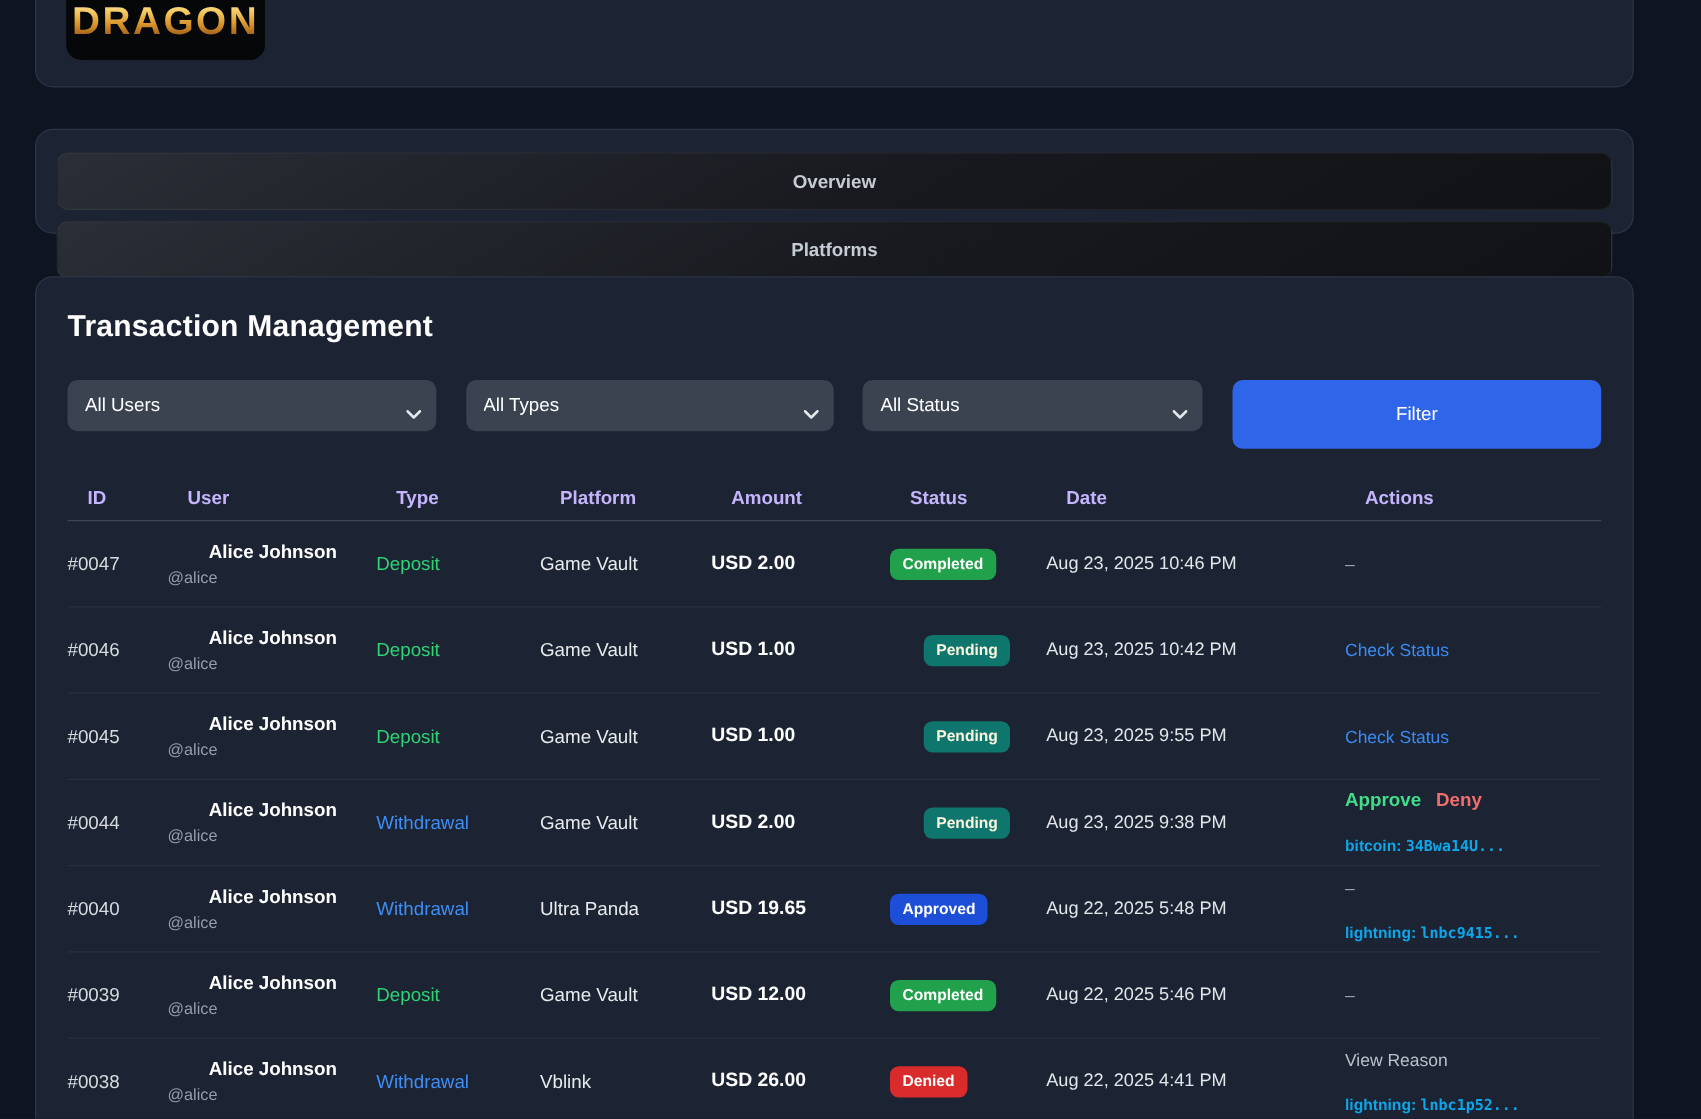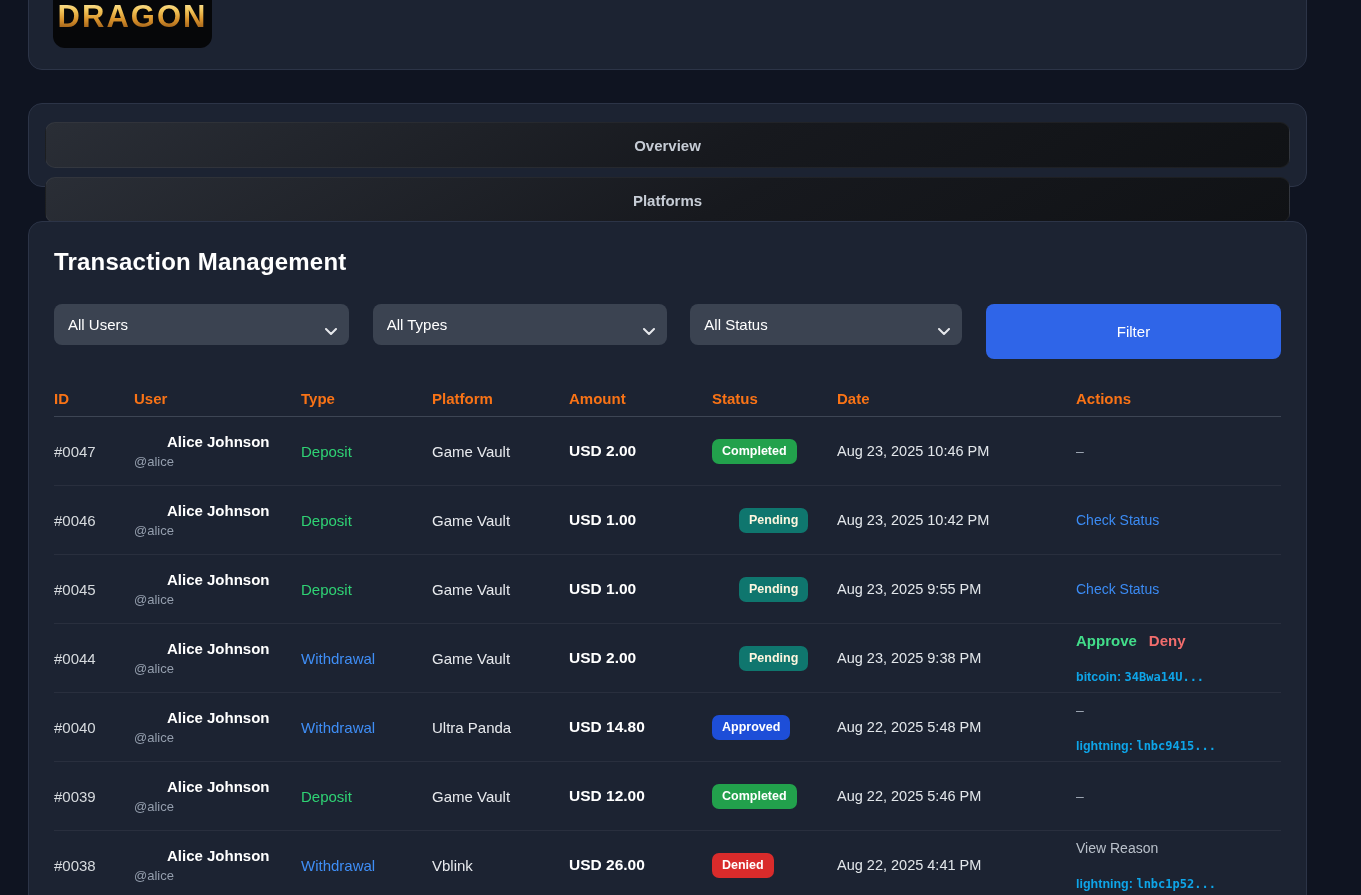--- a/index.html
+++ b/index.html
@@ -87,21 +87,21 @@
   .ttable { margin-top:21px; }
   .tgrid {
     display:grid;
     grid-template-columns:80px 167px 131px 137px 143px 125px 239px 1fr;
     align-items:center;
   }
   .thead {
     height:37px;
     border-bottom:1px solid #3d4554;
   }
-  .thead .hcell { color:#f97316; font-size:15px; font-weight:700; }
+  .thead .hcell { color:#c4b5fd; font-size:15px; font-weight:700;margin-left:16px; }
   .trow {
     height:69px;
     border-bottom:1px solid rgba(255,255,255,0.06);
   }
   .c-id { color:#d6dade; font-size:15px; }
   .uname { color:#ffffff; font-size:15px; font-weight:700;margin-left:33px; }
   .uhandle { color:#949ead; font-size:13px; margin-top:4px; }
   .c-type { font-size:15px; font-weight:500; }
   .c-type.dep { color:#2fd274; }
   .c-type.wd { color:#3f8ef6; }
@@ -278,21 +278,21 @@
   </div>
 
   <div class="tgrid trow">
     <div class="c-id">#0040</div>
     <div class="c-user">
       <div class="uname">Alice Johnson</div>
       <div class="uhandle">@alice</div>
     </div>
     <div class="c-type wd">Withdrawal</div>
     <div class="c-platform">Ultra Panda</div>
-    <div class="c-amount">USD 14.80</div>
+    <div class="c-amount">USD 19.65</div>
     <div class="c-status">
       <span class="badge st-approved">Approved</span>
     </div>
     <div class="c-date">Aug 22, 2025 5:48 PM</div>
     <div class="c-actions">
             <div class="act-line">
               <span class="act-dash">–</span>
             </div>
             <div class="act-addr"><span class="addr-label">lightning: </span><span class="addr-mono">lnbc9415...</span></div>
           </div>

